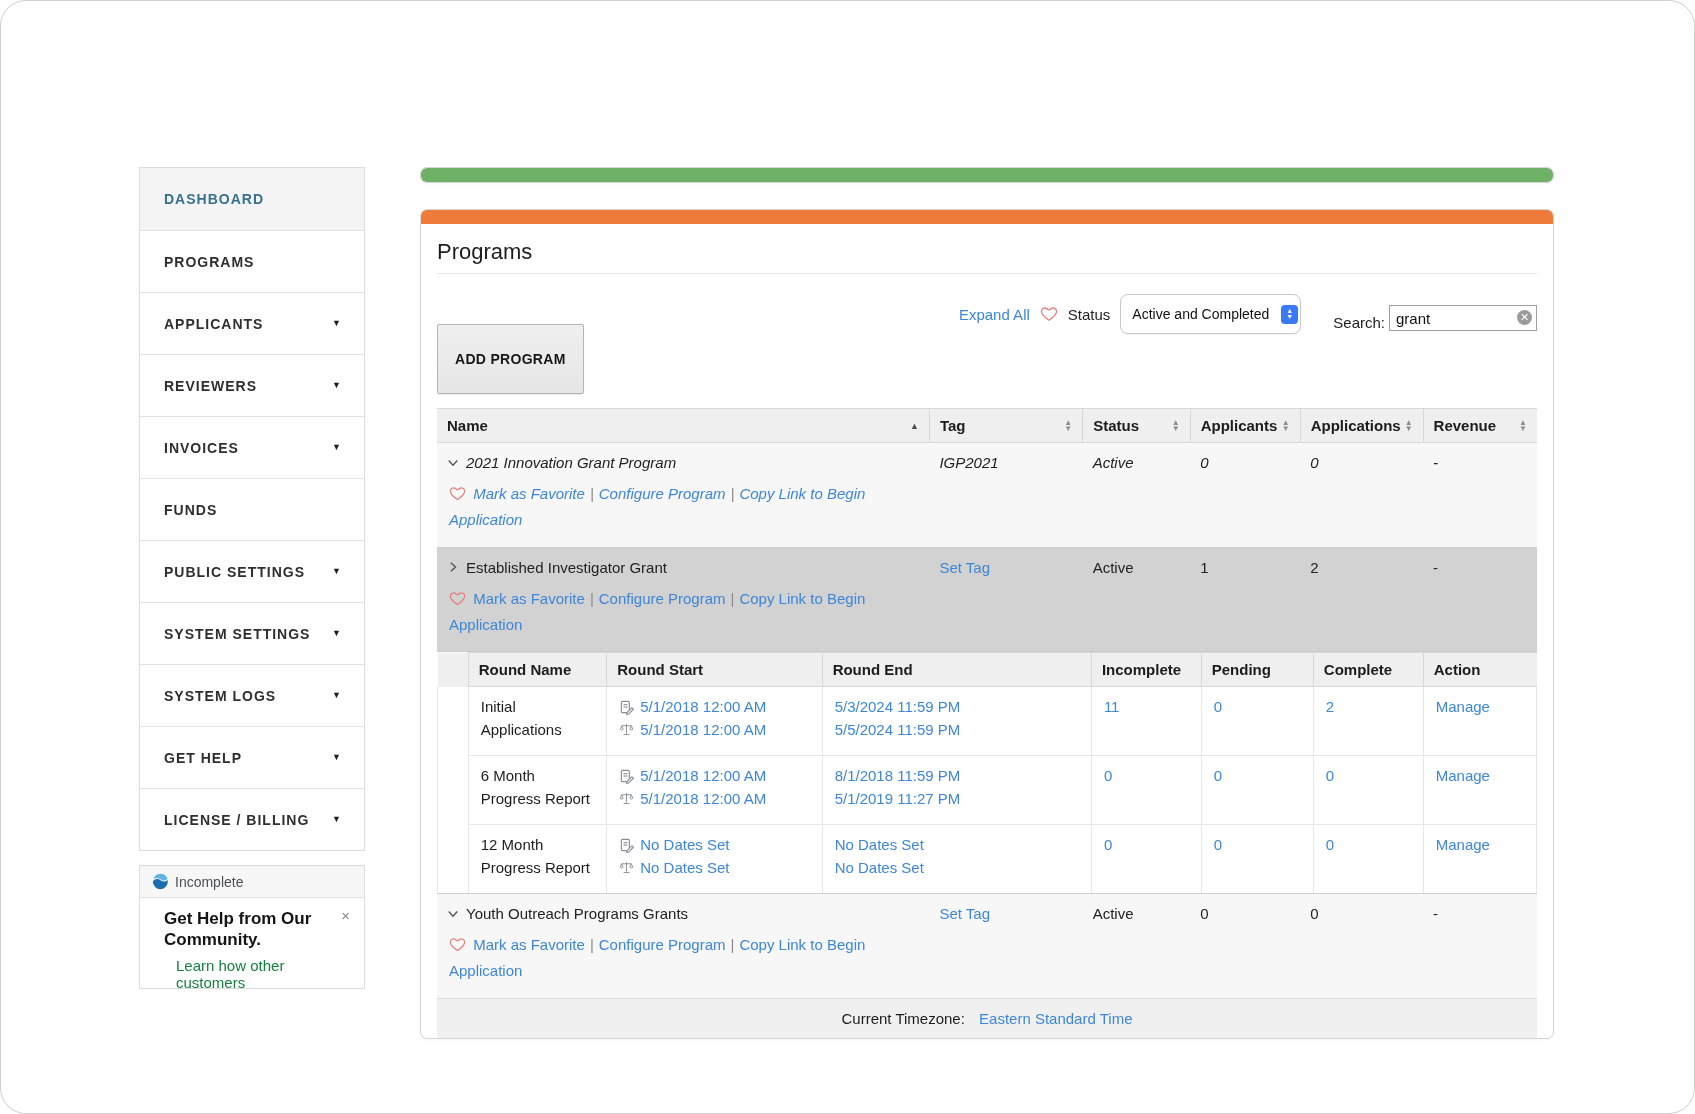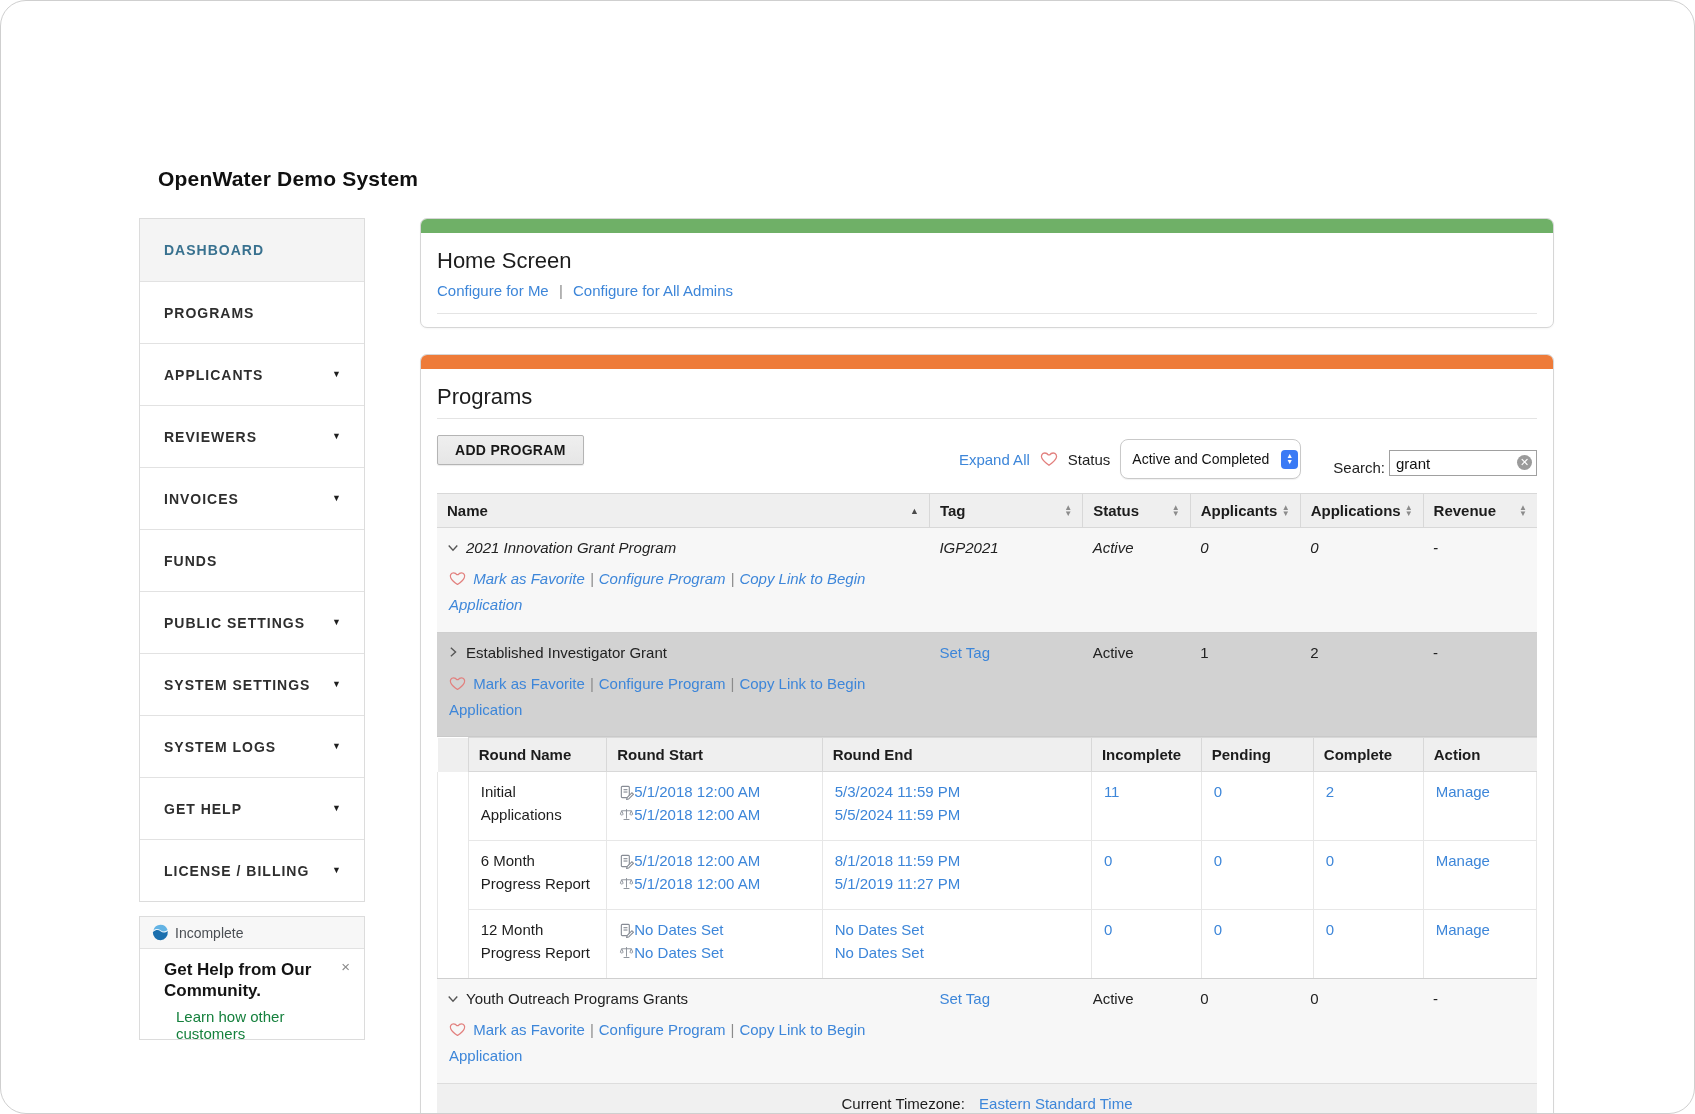--- a/index.html
+++ b/index.html
@@ -38,21 +38,21 @@
   .home-panel { margin-bottom:26px; }
   .home-links { font-size:15px; margin-bottom:14px; }
   .home-links .sep { color:#8b8b8b; margin:0 6px; }
   .home-panel .panel-body { padding-bottom:13px; }
   a.lnk { color:#3d86d9; text-decoration:none; cursor:pointer; }
 
   
   .toolbar { display:flex; align-items:flex-start; justify-content:space-between; margin:16px 0 14px 0; }
   .add-btn { font-family:"Liberation Sans",sans-serif; font-size:14px; font-weight:700; color:#181818;
              background:linear-gradient(#efefef,#e6e6e6); border:1px solid #b4b4b4; border-radius:2px;
-             padding:6px 17px; letter-spacing:.3px; cursor:pointer; box-shadow:0 1px 1px rgba(0,0,0,.08); }
+             padding:26px 17px; letter-spacing:.3px; cursor:pointer; box-shadow:0 1px 1px rgba(0,0,0,.08);margin-top:34px; }
   .toolbar-right { display:flex; align-items:center; gap:10px; padding-top:4px; }
   .tb-link { font-size:15px; }
   .heart { width:18px; height:18px; display:inline-block; vertical-align:middle; cursor:pointer; }
   .tb-label { font-size:15px; color:#1e1e1e; }
   .mac-select { display:flex; align-items:center; gap:8px; background:#fff; border:1px solid #c9c9c9; border-radius:8px;
                 padding:2px 2px 2px 11px; height:40px; box-shadow:0 1px 1px rgba(0,0,0,.06); cursor:pointer; }
   .mac-select .sel-text { font-size:14px; color:#111; padding-right:4px; }
   .stepper { width:17px; height:19px; background:#3a7af5; border-radius:4px; display:flex; flex-direction:column;
              align-items:center; justify-content:center; color:#fff; }
   .stepper span { font-size:7px; line-height:6px; }
@@ -83,21 +83,21 @@
   .row-links .sep { color:#8b8b8b; margin:0 5px; }
   .rounds-cell { padding:0 !important; background:#fff; border-top:1px solid #c9c9c9; }
 
   
   .rtable { font-size:15px; }
   .rtable th { font-weight:400; color:#6d7582; text-align:left; padding:8px 12px; border:1px solid #e7e7e7;
                border-top:none; height:32px; }
   .rtable td { padding:9px 12px 14px 12px; border:1px solid #e7e7e7; vertical-align:top; line-height:1.5; color:#1d1d1d; }
   .rtable .spacer { border-top:none; border-bottom:none; }
   .rtable tr:last-child td { border-bottom:none; }
-  .date-line { display:flex; align-items:center; white-space:nowrap; }
+  .date-line { display:flex; align-items:center; gap:6px; white-space:nowrap; }
   .micon { width:15px; height:15px; flex:none; }
 
   .tz-bar { background:#f0f0f0; border-top:1px solid #ddd; text-align:center; font-size:15px; padding:11px 0; margin-top:0; }
   .tz-bar .tz-label { color:#1c1c1c; margin-right:10px; }
 </style>
 </head>
 <body>
 
 <svg width="0" height="0" style="position:absolute">
   <defs>
@@ -121,21 +121,20 @@
         <line x1="5.5" y1="14" x2="12.5" y2="14"></line>
       <line x1="3.2" y1="3.5" x2="14.8" y2="3.5"></line>
       <path d="M3.2 3.5L1.6 7.6a1.9 1.9 0 0 0 3.4 0z"></path>
       <path d="M14.8 3.5l-1.7 4.1a1.9 1.9 0 0 0 3.4 0z"></path>
     </g>
   </defs>
 </svg>
 
 <div class="frame">
   <div class="page">
-    <div class="page-title">OpenWater Demo System</div>
 
     <div class="cols">
 
       <aside class="sidebar">
         <nav class="nav">
           <div class="nav-item active">
               <span>DASHBOARD</span>
             </div>
           <div class="nav-item">
               <span>PROGRAMS</span>
@@ -191,29 +190,20 @@
             <div class="help-title">Get Help from Our Community.</div>
             <div class="help-preview">Learn how other customers</div>
           </div>
         </div>
       </aside>
 
       <main class="main">
 
         <section class="panel home-panel">
           <div class="panel-bar" style="background:#6fb067"></div>
-          <div class="panel-body">
-            <h2 class="panel-title">Home Screen</h2>
-            <div class="home-links">
-              <a class="lnk">Configure for Me</a>
-              <span class="sep">|</span>
-              <a class="lnk">Configure for All Admins</a>
-            </div>
-            <hr>
-          </div>
         </section>
 
         <section class="panel programs-panel">
           <div class="panel-bar" style="background:#ee7b39"></div>
           <div class="panel-body">
             <h2 class="panel-title">Programs</h2>
             <hr>
 
             <div class="toolbar">
               <button class="add-btn">ADD PROGRAM</button>

